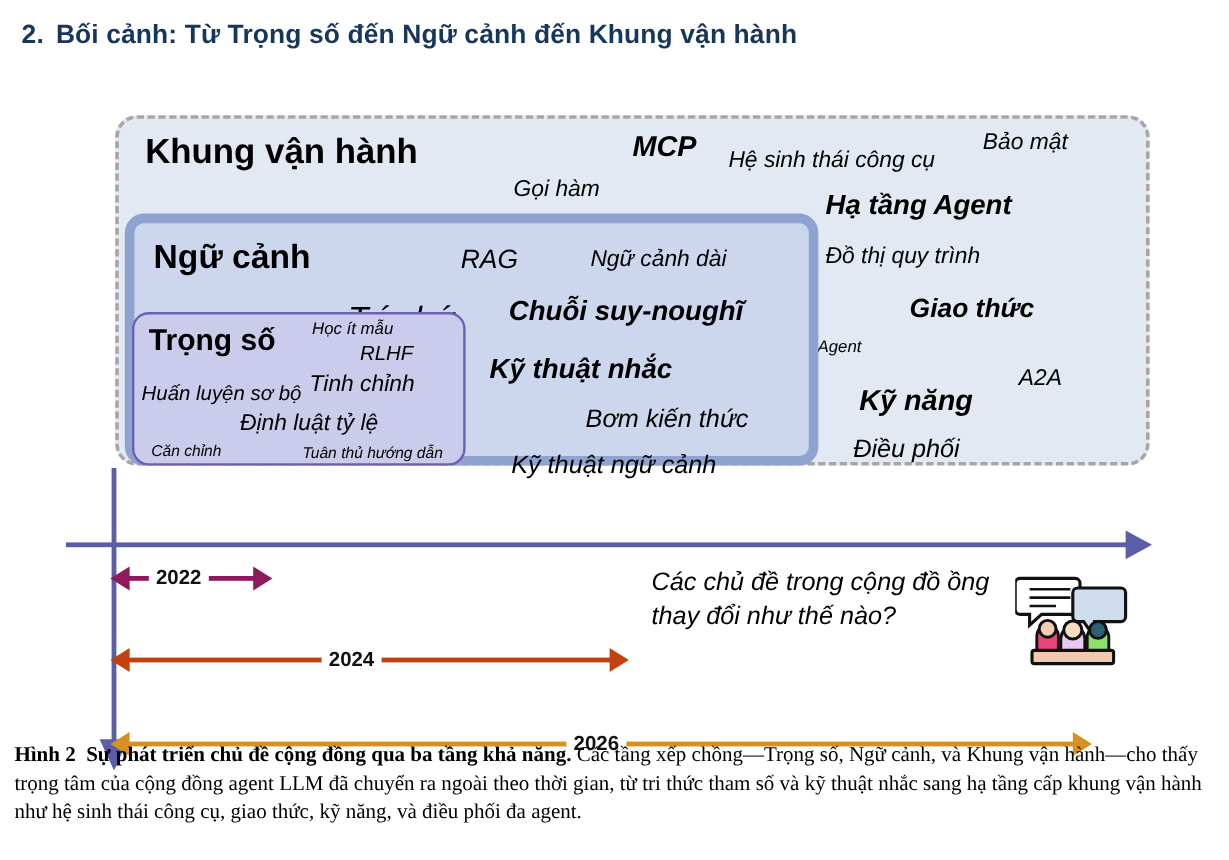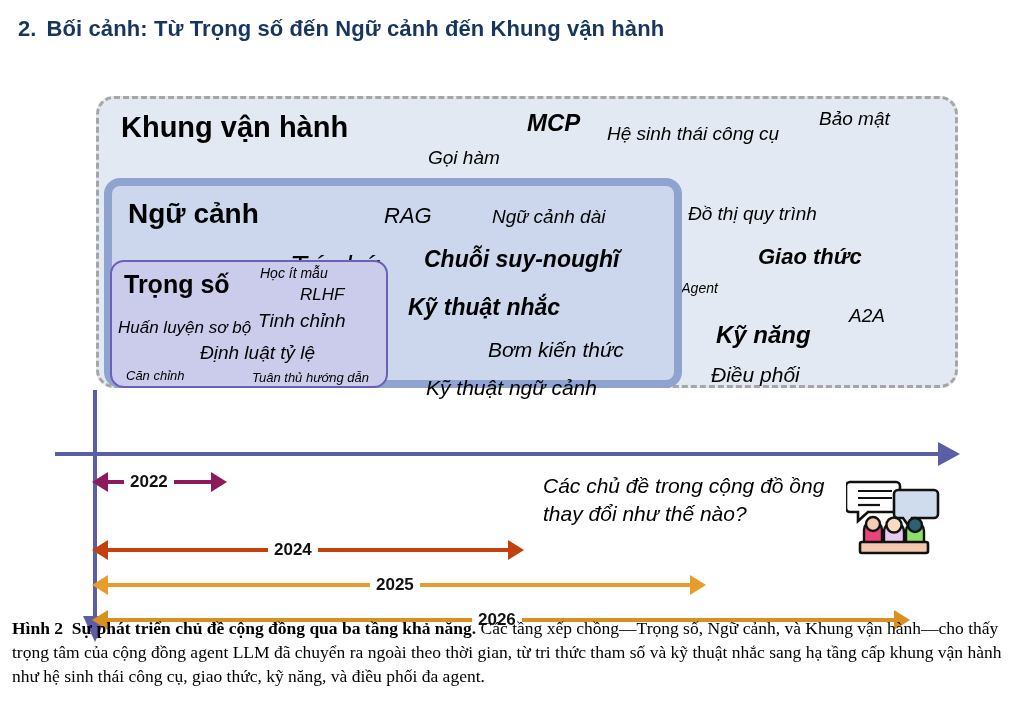--- a/index.html
+++ b/index.html
@@ -117,20 +117,21 @@
 
 <div id="diagram">
 
   <div class="layer" id="layer-operational" style="background: rgb(227, 233, 242); border-color: rgb(166, 166, 166);">
     <div class="layer-title" id="t-operational">Khung vận hành</div>
 
     <div class="term b" style="left:428px;top:10px;font-size:24px;">MCP</div>
     <div class="term" style="left:508px;top:24px;font-size:19px;">Hệ sinh thái công cụ</div>
     <div class="term" style="left:720px;top:9px;font-size:19px;">Bảo mật</div>
     <div class="term" style="left:329px;top:48px;font-size:19px;">Gọi hàm</div>
+    <div class="term b" style="left:589px;top:58px;font-size:23px;">Hạ tầng Agent</div>
     <div class="term" style="left:589px;top:104px;font-size:19px;">Đồ thị quy trình</div>
     <div class="term b" style="left:659px;top:145px;font-size:22px;">Giao thức</div>
     <div class="term" style="left:561px;top:181px;font-size:14px;">Đa Agent</div>
     <div class="term" style="left:750px;top:206px;font-size:19px;">A2A</div>
     <div class="term b" style="left:617px;top:222px;font-size:24px;">Kỹ năng</div>
     <div class="term" style="left:612px;top:264px;font-size:21px;">Điều phối</div>
   </div>
 
   <div class="layer" id="layer-context" style="background: rgb(204, 215, 238); border-color: rgb(142, 163, 207);">
     <div class="layer-title" id="t-context">Ngữ cảnh</div>
@@ -169,26 +170,20 @@
   </div>
 
 
   <div class="yearrow" id="yr-2024" style="left:92px;top:478px;width:432px;">
     <div class="hl" style="border-right: 16px solid rgb(194, 65, 12);"></div>
     <div class="bar" style="background: rgb(194, 65, 12);"></div>
     <div class="hr" style="border-left: 16px solid rgb(194, 65, 12);"></div>
     <div class="lbl" style="left:176px;">2024</div>
   </div>
 
-  <div class="yearrow" id="yr-2025" style="left:92px;top:513px;width:614px;">
-    <div class="hl" style="border-right: 16px solid rgb(232, 156, 43);"></div>
-    <div class="bar" style="background: rgb(232, 156, 43);"></div>
-    <div class="hr" style="border-left: 16px solid rgb(232, 156, 43);"></div>
-    <div class="lbl" style="left:278px;">2025</div>
-  </div>
 
   <div class="yearrow" id="yr-2026" style="left:92px;top:548px;width:818px;">
     <div class="hl" style="border-right: 16px solid rgb(217, 144, 31);"></div>
     <div class="bar" style="background: rgb(217, 144, 31);"></div>
     <div class="hr" style="border-left: 16px solid rgb(217, 144, 31);"></div>
     <div class="lbl" style="left:380px;">2026</div>
   </div>
 
   <div id="question">Các chủ đề trong cộng đồ ồng thay đổi như thế nào?</div>
 

